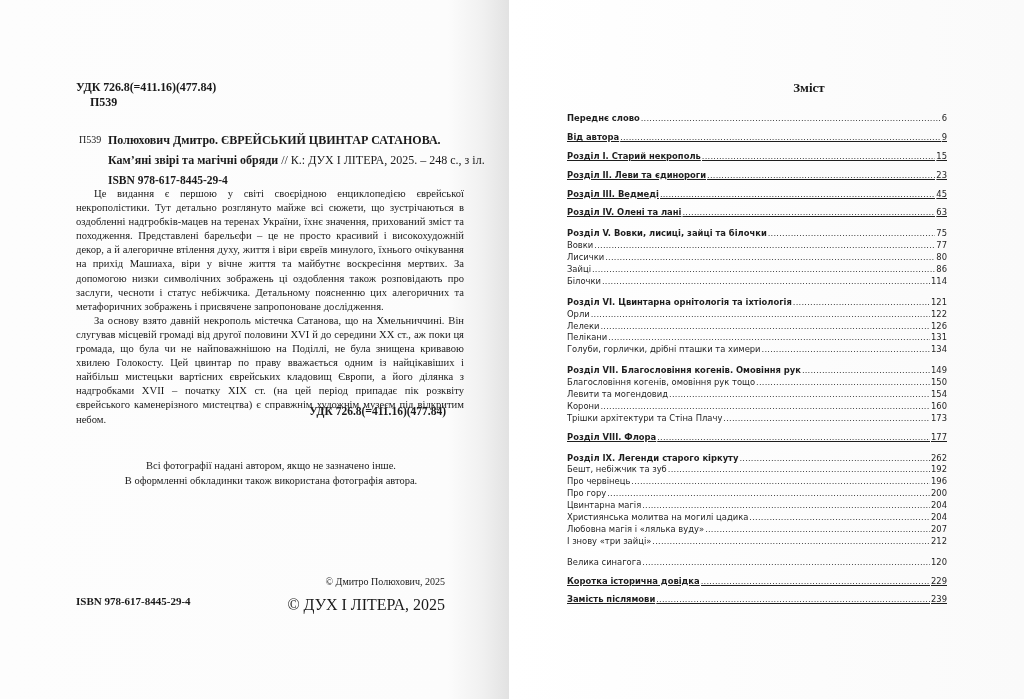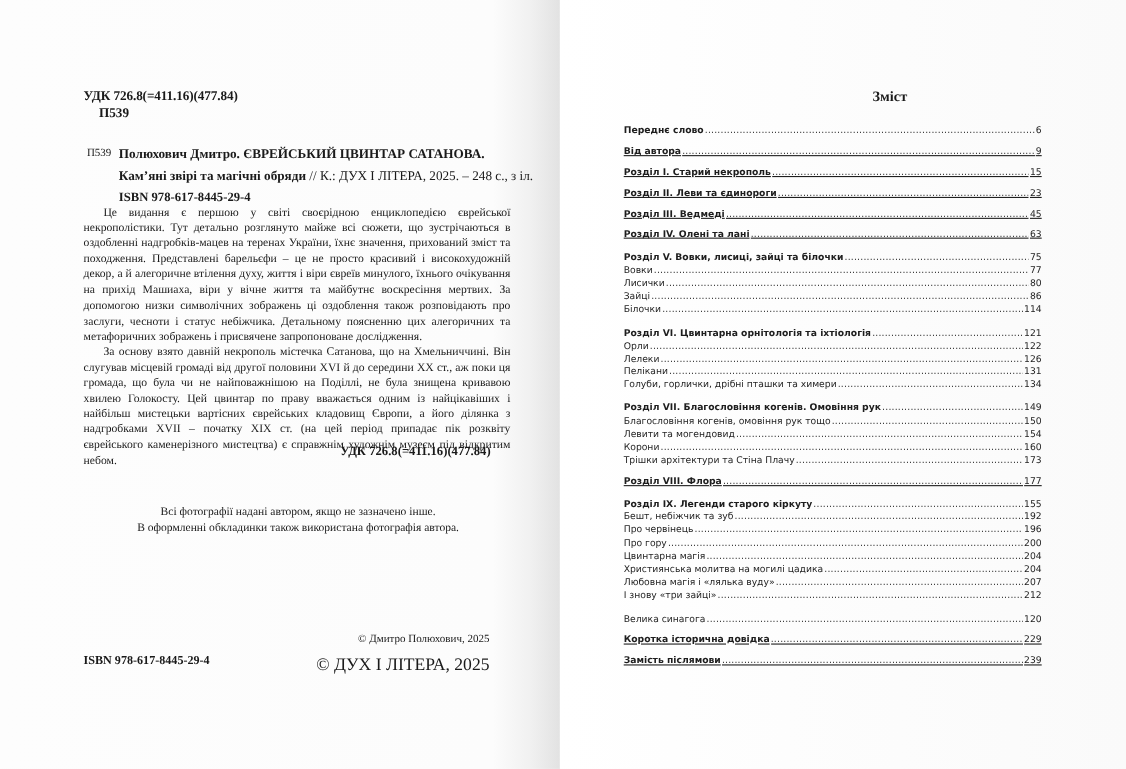--- a/index.html
+++ b/index.html
@@ -44,21 +44,21 @@
   .isbn-bottom { left: 76px; top: 595px; font-size: 11px; font-weight: bold; white-space: nowrap; }
 
   
   .toc-title { left: 0; width: 600px; top: 80px; text-align: center; font-size: 13px; font-weight: bold; }
   .toc {
     position: absolute; left: 567px; top: 113px; width: 380px;
     font-family: "DejaVu Sans", "Liberation Sans", sans-serif;
     font-size: 8.4px; color: #1e1e1e;
   }
   .toc-row { display: flex; align-items: baseline; height: 11.9px; line-height: 11.9px; }
-  .toc-row.chapter { font-weight: bold; }
+  .toc-row.chapter { font-weight: bold; align-items: flex-end; }
   .toc-row.gap-lg { margin-top: 9px; }
   .toc-row.gap-md { margin-top: 7px; text-decoration: underline; }
   .toc-row .t { white-space: nowrap; }
   .toc-row .dots {
     flex: 1; overflow: hidden; white-space: nowrap; margin: 0 1px;
     font-weight: normal; letter-spacing: 0.2px; color: #333;
   }
   .toc-row .dots::after { content: "................................................................................................................................................................................................................"; }
   .toc-row .p { white-space: nowrap; font-weight: normal; }
 </style>
@@ -204,21 +204,21 @@
       <span class="p">173</span>
     </div>
     <div class="toc-row chapter gap-md">
       <span class="t">Розділ VІІІ. Флора</span>
       <span class="dots"></span>
       <span class="p">177</span>
     </div>
     <div class="toc-row chapter gap-lg italic-part">
       <span class="t">Розділ ІХ.  Легенди старого кіркуту</span>
       <span class="dots"></span>
-      <span class="p">155</span>
+      <span class="p">262</span>
     </div>
     <div class="toc-row section">
       <span class="t">Бешт, небіжчик та зуб</span>
       <span class="dots"></span>
       <span class="p">192</span>
     </div>
     <div class="toc-row section">
       <span class="t">Про  червінець</span>
       <span class="dots"></span>
       <span class="p">196</span>

